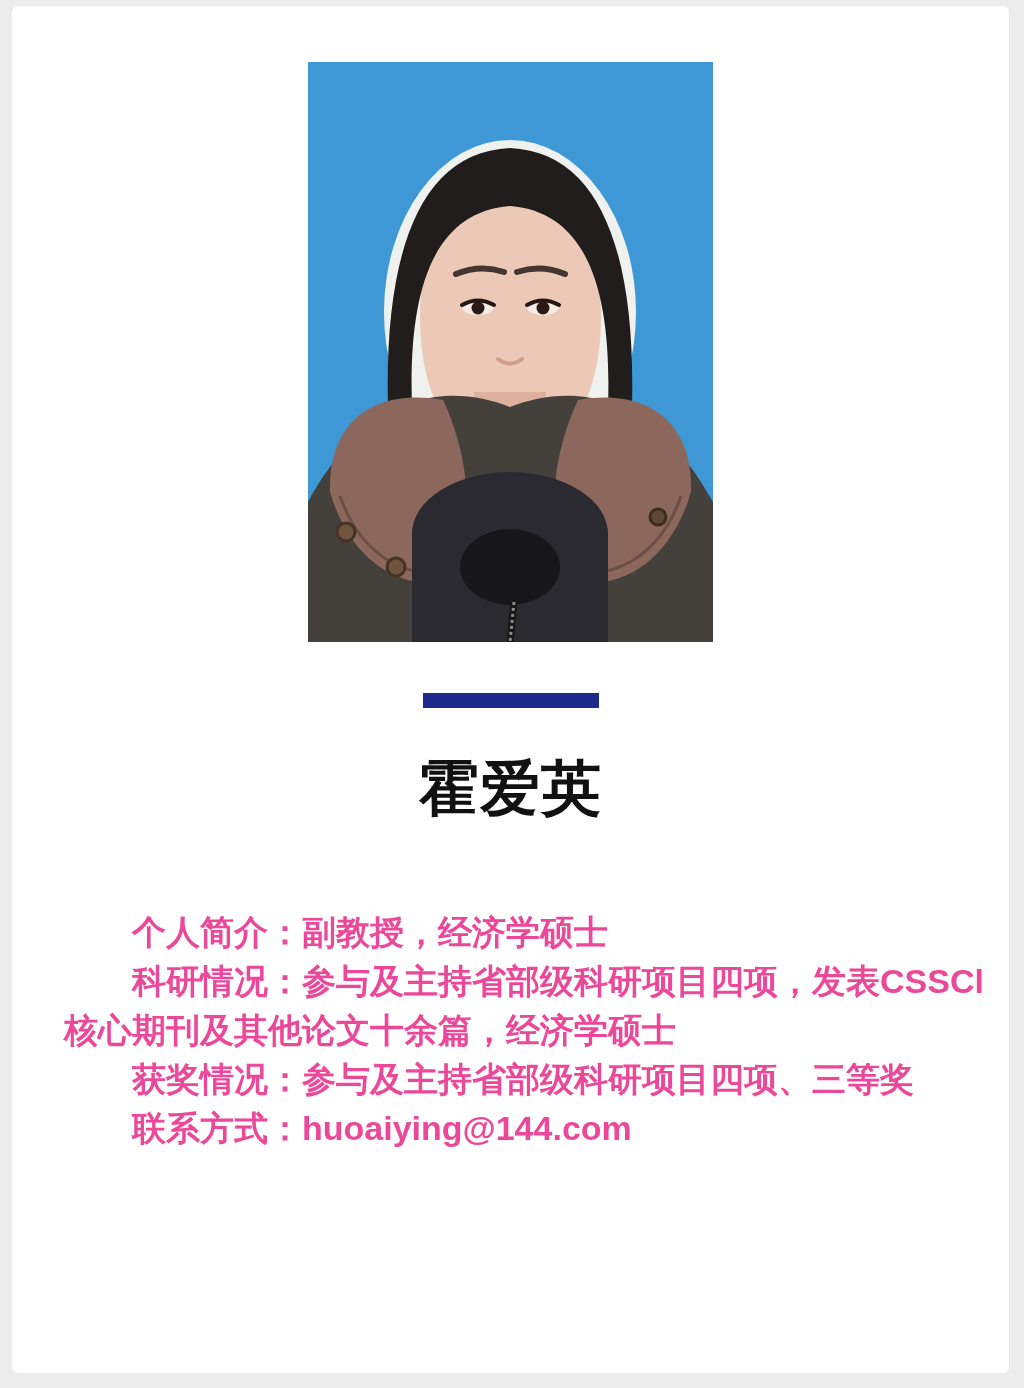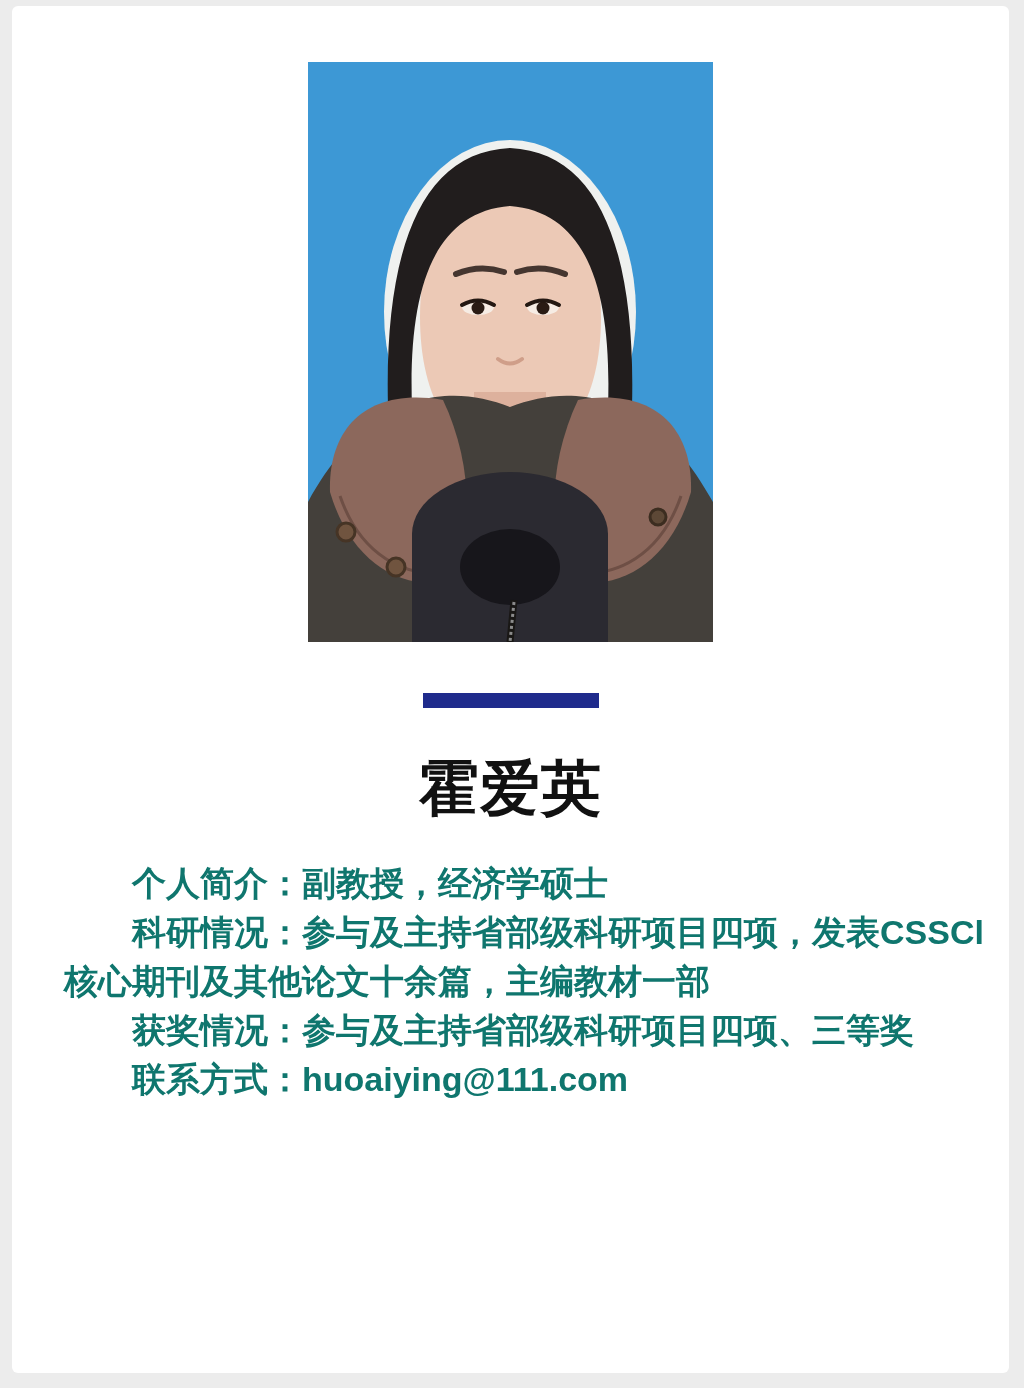--- a/index.html
+++ b/index.html
@@ -29,26 +29,26 @@
   .name {
     margin: 46px 0 0;
     text-align: center;
     font-size: 60px;
     line-height: 1.15;
     font-weight: 700;
     color: #111111;
     letter-spacing: 1px;
   }
   .bio {
-    margin: 36px 0 0;
+    margin: 85px 0 0;
     padding: 0 10px 0 52px;
     font-size: 34px;
     font-weight: 700;
     line-height: 49px;
-    color: #0f766e;
+    color: #ec4899;
   }
   .bio p { margin: 0; text-indent: 2em; }
 </style>
 </head>
 <body>
 
 <div class="card">
 
   <svg class="photo" viewBox="0 0 405 580" xmlns="http://www.w3.org/2000/svg" role="img">
 
@@ -96,18 +96,18 @@
     <circle cx="88" cy="505" r="9" fill="#70543f" stroke="#463425" stroke-width="3"></circle>
     <circle cx="350" cy="455" r="8" fill="#5d4836" stroke="#3c2d20" stroke-width="3"></circle>
   </svg>
 
   <div class="divider"></div>
 
   <h1 class="name">霍爱英</h1>
 
   <div class="bio">
     <p>个人简介：副教授，经济学硕士</p>
-    <p>科研情况：参与及主持省部级科研项目四项，发表CSSCl核心期刊及其他论文十余篇，主编教材一部</p>
+    <p>科研情况：参与及主持省部级科研项目四项，发表CSSCl核心期刊及其他论文十余篇，经济学硕士</p>
     <p>获奖情况：参与及主持省部级科研项目四项、三等奖</p>
-    <p>联系方式：huoaiying@111.com</p>
+    <p>联系方式：huoaiying@144.com</p>
   </div>
 
 </div>
 
 </body></html>

